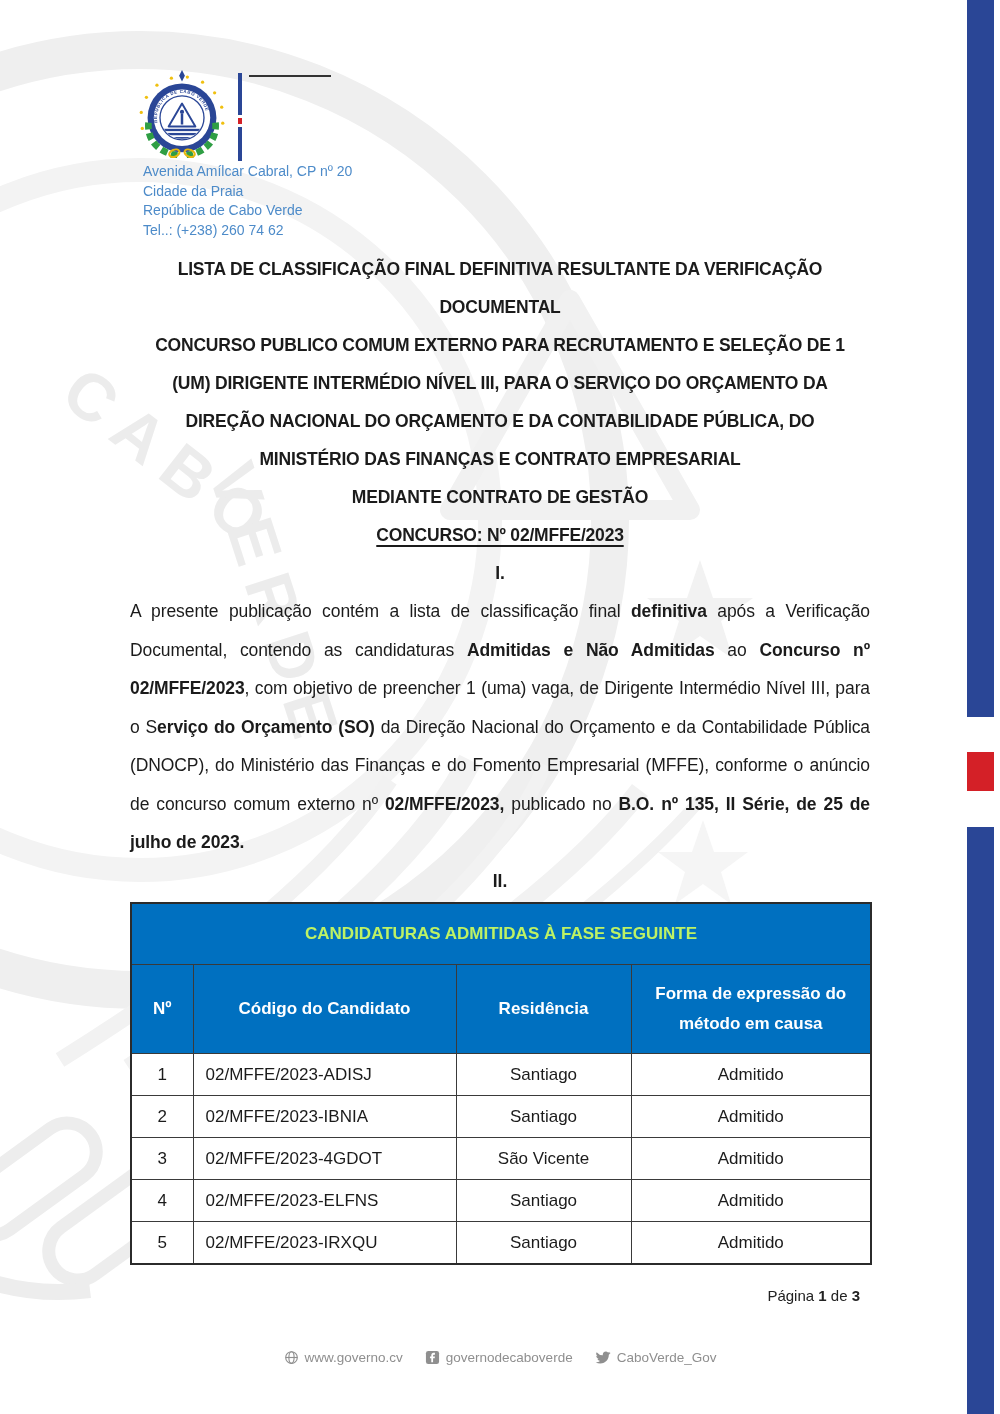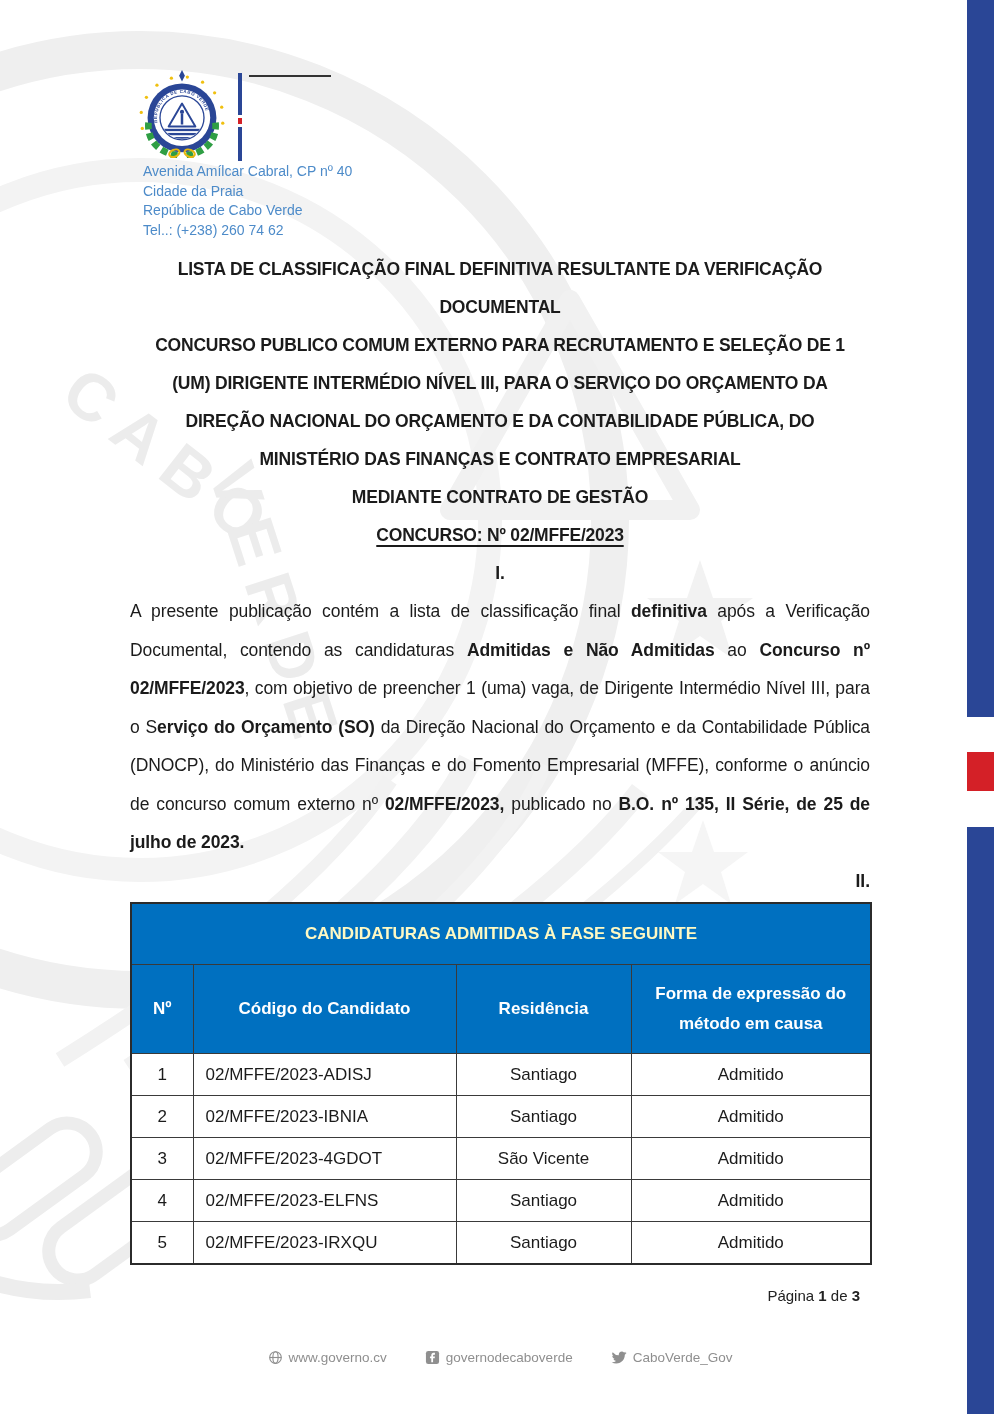--- a/index.html
+++ b/index.html
@@ -25,33 +25,33 @@
   .directorate{font-weight:700;font-size:13px;line-height:17px;color:#3b3b3b;}
   
   .address{margin:4px 0 0 13px;color:#4d8bc9;font-size:14px;line-height:19.5px;}
   
   .title-block{margin-top:10px;}
   .title-line{font-weight:700;font-size:17.5px;line-height:38px;text-align:center;color:#1b1b1b;letter-spacing:-0.2px;}
   .underline{text-decoration:underline;text-decoration-thickness:2px;text-underline-offset:4px;}
   
   .doc-paragraph{margin:0;font-size:17.5px;line-height:38.5px;text-align:justify;letter-spacing:-0.1px;}
   .doc-paragraph b{font-weight:700;}
-  .section-numeral{font-weight:700;font-size:17.5px;line-height:38.5px;text-align:right;}
+  .section-numeral{font-weight:700;font-size:17.5px;line-height:38.5px;text-align:center;}
   
   table.admitted{border-collapse:collapse;width:740px;margin-top:2px;background:#fff;
                  border:2px solid #2b2b2b;table-layout:fixed;position:relative;z-index:1;}
   table.admitted td,table.admitted th{border:1px solid #3a3a3a;}
-  .tbl-title{background:#0070c0;color:#fef9c3;font-weight:700;font-size:17px;text-align:center;height:58px;}
+  .tbl-title{background:#0070c0;color:#bef264;font-weight:700;font-size:17px;text-align:center;height:58px;}
   .tbl-head th{background:#0070c0;color:#fff;font-weight:700;font-size:17px;text-align:center;height:88px;line-height:30px;padding:0 10px;}
   .tbl-row td{height:39px;font-size:17px;text-align:center;vertical-align:middle;background:#fff;}
   .tbl-row td.code{text-align:left;padding-left:12px;}
   
   .page-num{margin-top:22px;text-align:right;padding-right:10px;font-size:15px;color:#222;}
   .page-num b{font-weight:700;}
-  .social-footer{margin-top:46px;display:flex;justify-content:center;align-items:flex-start;gap:26px;
+  .social-footer{margin-top:46px;display:flex;justify-content:center;align-items:flex-start;gap:10px;
                  color:#8f8f8f;font-size:13.5px;}
   .social-item{display:flex;align-items:center;gap:6px;margin:0 6px;}
   .social-item svg{display:block;}
 </style>
 </head>
 <body>
 
 <div class="page">
 
   <svg class="watermark" width="1000" height="1414" viewBox="0 0 1000 1414" aria-hidden="true">
@@ -126,21 +126,21 @@
         <div class="seg1"></div>
           <div class="tick"></div>
           <div class="seg2"></div>
       </div>
       <div class="brand-text">
         <div class="brand-rule"></div>
       </div>
     </div>
 
     <div class="address">
-      <div>Avenida Amílcar Cabral, CP nº 40</div>
+      <div>Avenida Amílcar Cabral, CP nº 20</div>
       <div>Cidade da Praia</div>
       <div>República de Cabo Verde</div>
       <div>Tel..: (+238) 260 74 62</div>
     </div>
 
     <div class="title-block">
       <div class="title-line">LISTA DE CLASSIFICAÇÃO FINAL DEFINITIVA RESULTANTE DA VERIFICAÇÃO</div>
       <div class="title-line">DOCUMENTAL</div>
       <div class="title-line">CONCURSO PUBLICO COMUM EXTERNO PARA RECRUTAMENTO E SELEÇÃO DE 1</div>
       <div class="title-line">(UM) DIRIGENTE INTERMÉDIO NÍVEL III, PARA O SERVIÇO DO ORÇAMENTO DA</div>

